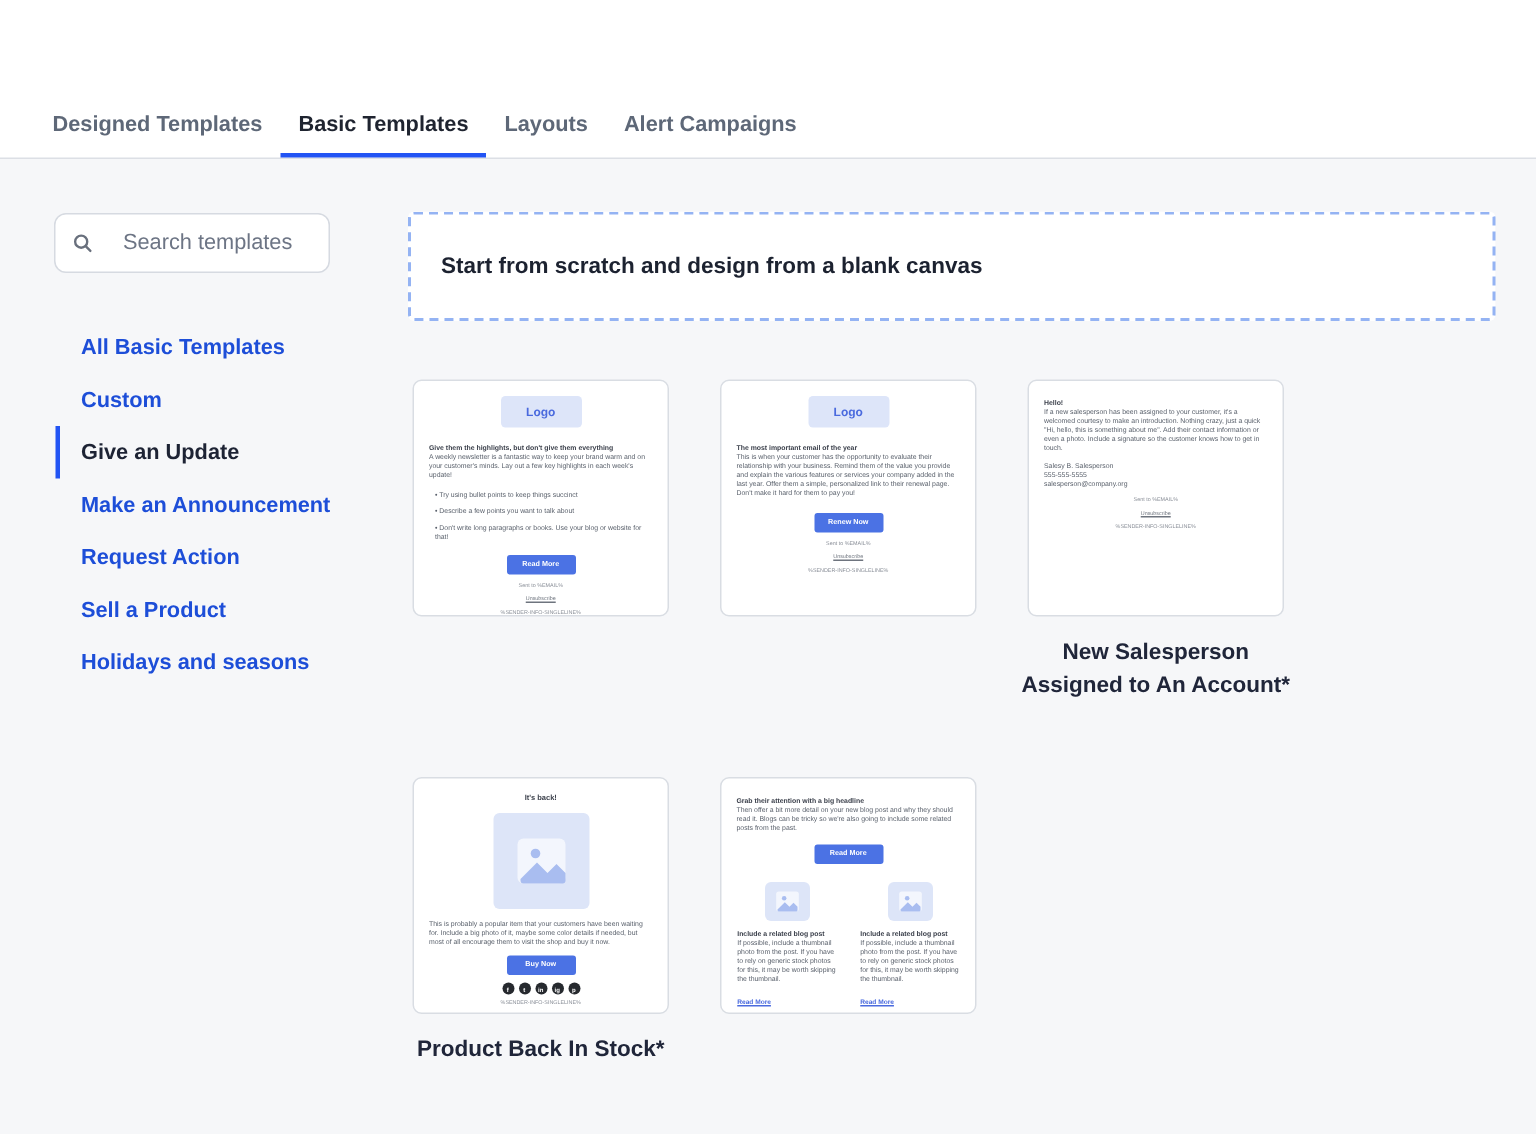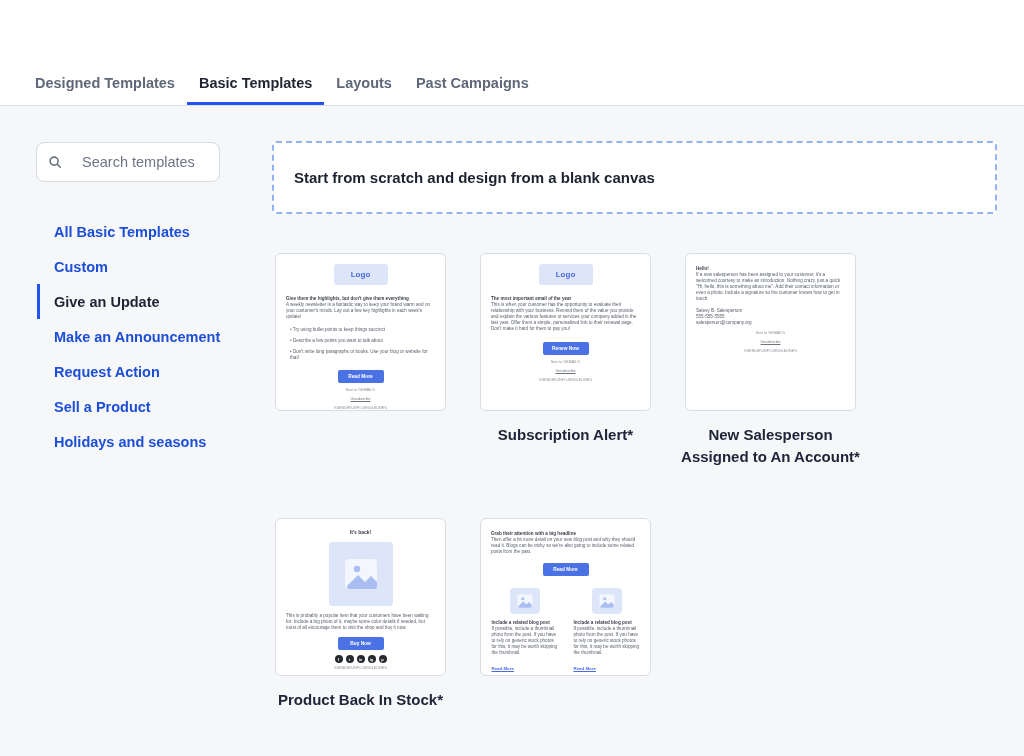--- a/index.html
+++ b/index.html
@@ -56,21 +56,21 @@
   .t-link { font-size:4.4px; color:#4a6ade; text-decoration:underline; font-weight:700; }
 </style>
 </head>
 <body>
 
 <div class="header">
   <div class="tabs">
     <div class="tab">Designed Templates</div>
     <div class="tab active">Basic Templates</div>
     <div class="tab">Layouts</div>
-    <div class="tab">Past Campaigns</div>
+    <div class="tab">Alert Campaigns</div>
   </div>
 </div>
 
 <div class="search-box">
   <svg width="14" height="14" viewBox="0 0 16 16" fill="none" stroke="#69707d" stroke-width="1.8" stroke-linecap="round">
     <circle cx="7" cy="7" r="4.6"></circle>
       <line x1="10.6" y1="10.6" x2="14" y2="14"></line>
   </svg>
   <input class="search-input" type="text" placeholder="Search templates" style="">
 </div>
@@ -114,21 +114,20 @@
       <div class="t-h">The most important email of the year</div>
       <div class="t-p">This is when your customer has the opportunity to evaluate their relationship with your business. Remind them of the value you provide and explain the various features or services your company added in the last year. Offer them a simple, personalized link to their renewal page. Don't make it hard for them to pay you!</div>
     </div>
     <div class="t-btn" style="margin-top:10px;">Renew Now</div>
     <div class="t-footer" style="margin-top:4px;">
       <div class="fl">Sent to %EMAIL%</div>
       <div class="fl u">Unsubscribe</div>
       <div class="fl">%SENDER-INFO-SINGLELINE%</div>
     </div>
   </div>
-  <div class="card-label lbl-b">Subscription Alert*</div>
 
   <div class="card pos-c">
     <div class="t-pad" style="margin-top:12px;">
       <div class="t-h">Hello!</div>
       <div class="t-p">If a new salesperson has been assigned to your customer, it's a welcomed courtesy to make an introduction. Nothing crazy, just a quick "Hi, hello, this is something about me". Add their contact information or even a photo. Include a signature so the customer knows how to get in touch.</div>
       <div class="t-sig">
         <div>Salesy B. Salesperson</div>
         <div>555-555-5555</div>
         <div>salesperson@company.org</div>
       </div>

